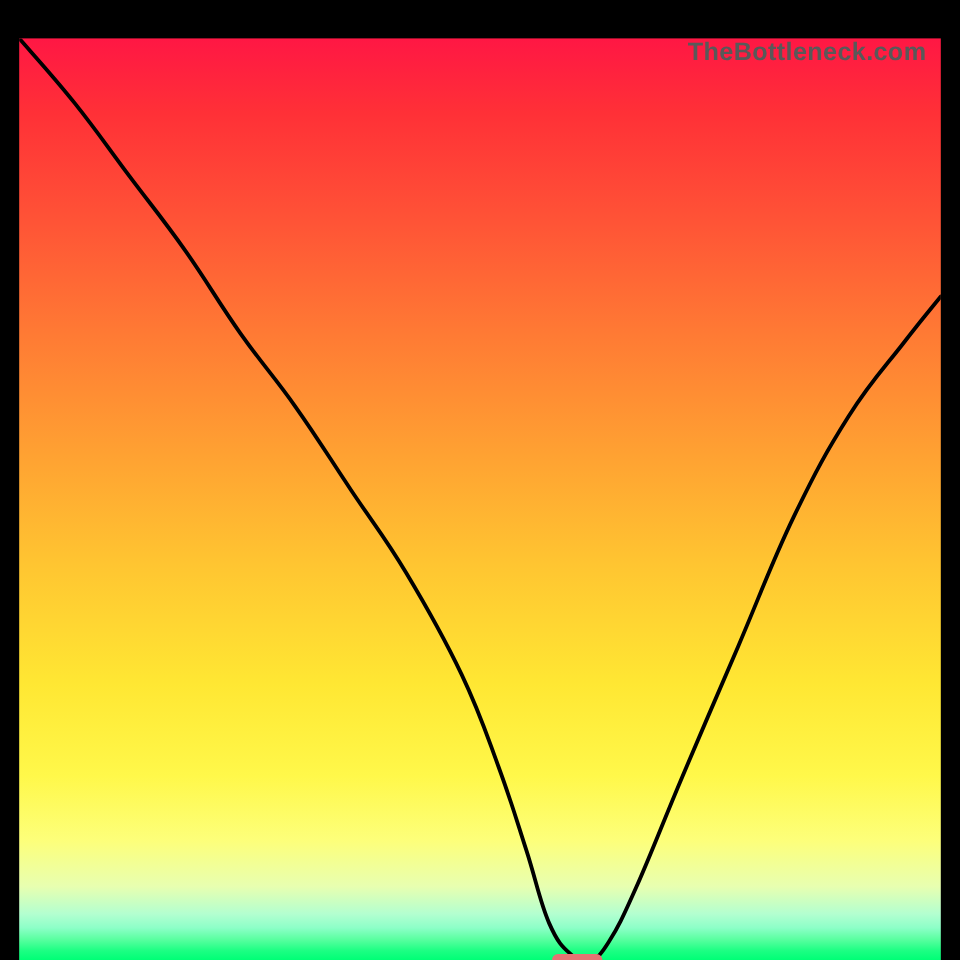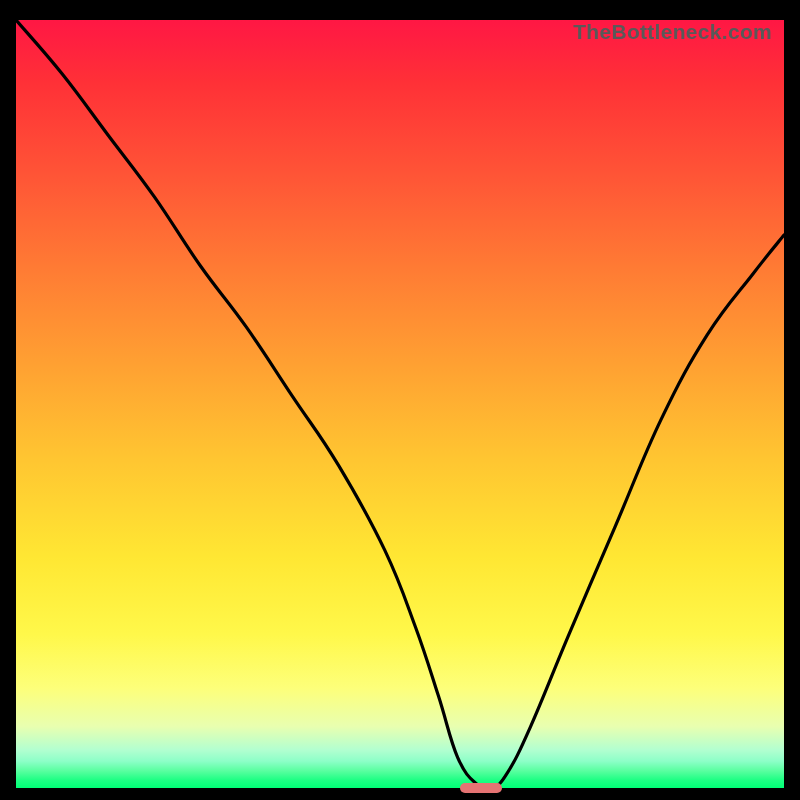--- a/index.html
+++ b/index.html
@@ -12,21 +12,21 @@
   }
   .wrap {
     position: relative;
     width: 800px;
     height: 800px;
     background: #000;
   }
   .plot-area {
     position: absolute;
     left: 16px;
-    top: 20px;
+    top: 32px;
     width: 768px;
     height: 768px;
     background: linear-gradient(
       to bottom,
       #ff1744 0%,
       #ff3037 8%,
       #ff5436 20%,
       #ff7a34 32%,
       #ffa132 45%,
       #ffc531 57%,

